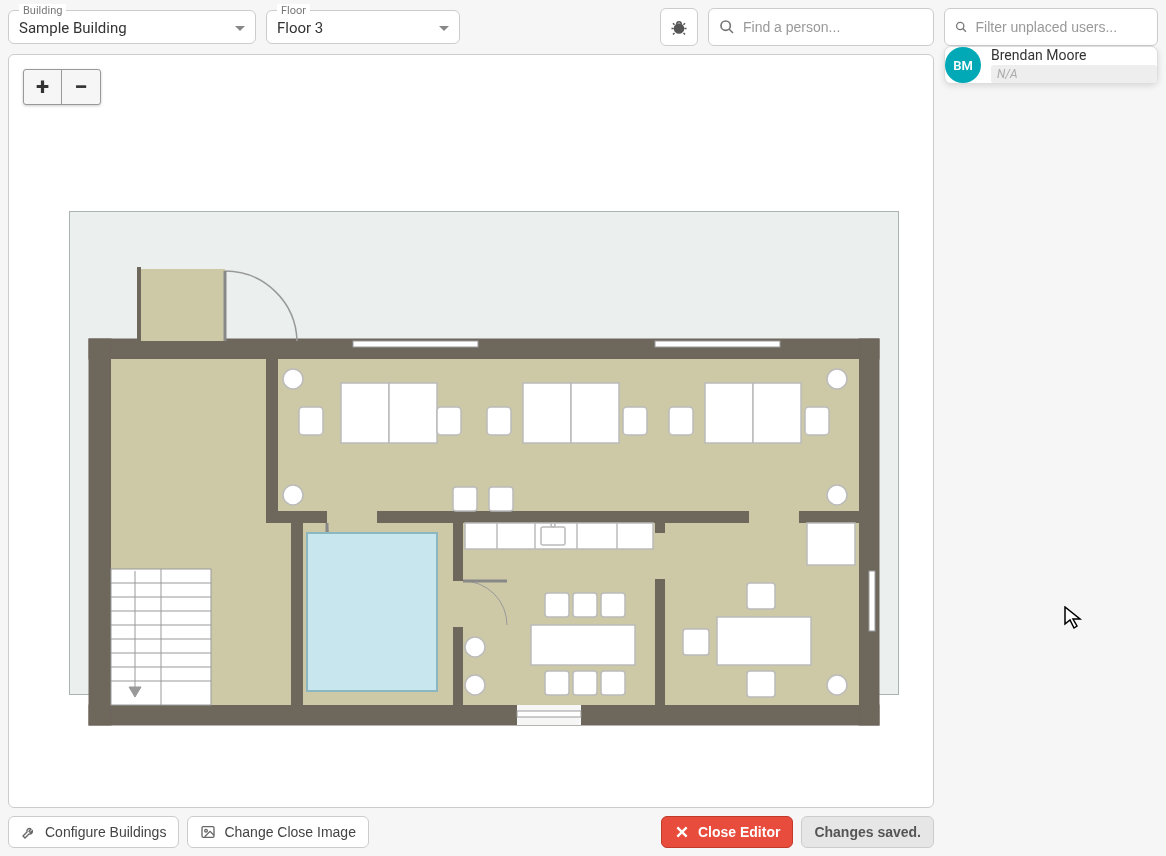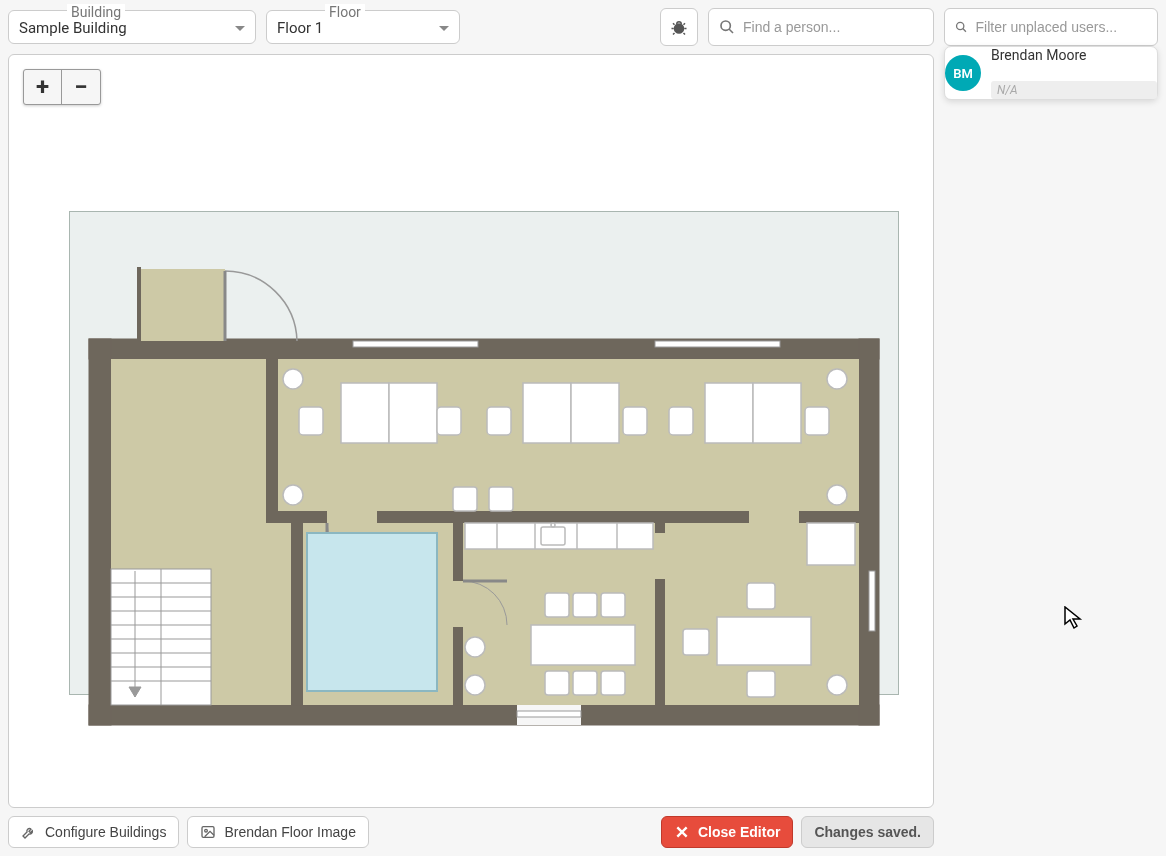--- a/index.html
+++ b/index.html
@@ -4,21 +4,21 @@
 <style>
   *{box-sizing:border-box;margin:0;padding:0;}
   body{font-family:-apple-system,BlinkMacSystemFont,"Segoe UI",Roboto,Arial,sans-serif;background:#f6f6f6;color:#333;width:1166px;height:856px;overflow:hidden;}
   .app{display:flex;height:100%;gap:10px;padding:8px;}
   .main{flex:1;display:flex;flex-direction:column;gap:0;}
   .side{width:214px;display:flex;flex-direction:column;}
   .topbar{display:flex;gap:10px;align-items:center;}
   .field-group{position:relative;background:#fff;border:1px solid #ccc;border-radius:6px;padding:8px 10px 6px 10px;display:flex;align-items:center;min-width:0;}
   .field-group.building{width:248px;}
   .field-group.floor{width:194px;}
-  .field-label{position:absolute;top:-7px;left:10px;background:#fff;padding:0 4px;font-size:14px;color:#777;font-weight:400;margin-left:48px;}
+  .field-label{position:absolute;top:-7px;left:10px;background:#fff;padding:0 4px;font-size:11px;color:#777;font-weight:400;}
   .field-value{flex:1;font-size:15px;color:#333;}
   .caret-down{width:0;height:0;border-left:5px solid transparent;border-right:5px solid transparent;border-top:5px solid #888;}
   .spacer{flex:1;}
   .icon-btn{background:#fff;border:1px solid #ccc;border-radius:6px;width:38px;height:38px;display:flex;align-items:center;justify-content:center;cursor:pointer;}
   .search-box{background:#fff;border:1px solid #ccc;border-radius:6px;height:38px;display:flex;align-items:center;padding:12px 10px;gap:8px;}
   .search-box input{border:none;outline:none;font-size:14px;color:#333;width:180px;}
   .search-box input::placeholder{color:#999;}
   .side .search-box{width:100%;}
   .side .search-box input{width:100%;}
   .canvas-wrap{flex:1;background:#fff;border:1px solid #ccc;border-radius:6px;margin-top:8px;position:relative;overflow:hidden;}
@@ -28,38 +28,38 @@
   .floorplan-bg{position:absolute;left:60px;top:156px;width:830px;height:484px;background:#ebf0ef;border:1px solid #a9b6b0;}
   svg.fp{position:absolute;left:60px;top:156px;}
   .bottombar{display:flex;gap:8px;align-items:center;margin-top:8px;}
   .btn{background:#fff;border:1px solid #ccc;border-radius:6px;padding:7px 12px;font-size:14px;color:#444;display:inline-flex;align-items:flex-start;gap:8px;cursor:pointer;}
   .btn.red{background:#e74c3c;border-color:#c0392b;color:#fff;font-weight:600;margin-left:48px;}
   .btn.gray{background:#e6e6e6;color:#555;font-weight:600;border-color:#ccc;}
   .user-card{background:#fff;border:1px solid #ddd;border-radius:7px;box-shadow:0 2px 6px rgba(0,0,0,0.12);display:flex;align-items:center;gap:10px;}
   .avatar{width:36px;height:36px;border-radius:50%;background:#00a9b5;color:#fff;display:flex;align-items:center;justify-content:center;font-size:13px;font-weight:600;}
   .user-info{flex:1;min-width:0;overflow:hidden;}
   .user-name{font-size:14px;color:#333;font-weight:400;}
-  .user-meta{font-size:12px;color:#aaa;font-style:italic;background:#eee;border-radius:3px;padding:2px 6px;display:block;width:100%;margin-top:18px;}
+  .user-meta{font-size:12px;color:#aaa;font-style:italic;background:#eee;border-radius:3px;padding:2px 6px;display:block;width:100%;margin-top:2px;}
   .cursor{position:absolute;left:1064px;top:606px;}
 </style>
 </head>
 <body>
 
 <div class="app">
   <div class="main">
 
     <div class="topbar">
       <div class="field-group building">
         <span class="field-label">Building</span>
         <span class="field-value">Sample Building</span>
         <span class="caret-down"></span>
       </div>
       <div class="field-group floor">
         <span class="field-label">Floor</span>
-        <span class="field-value">Floor 1</span>
+        <span class="field-value">Floor 3</span>
         <span class="caret-down"></span>
       </div>
       <div class="spacer"></div>
       <div class="icon-btn">
         <svg width="18" height="18" viewBox="0 0 24 24" fill="none" stroke="#555" stroke-width="2">
             <circle cx="12" cy="14" r="6" fill="#555"></circle>
             <path d="M9 8 a3 3 0 0 1 6 0"></path>
             <path d="M5 14h-3M22 14h-3M6 20l-2 2M18 20l2 2M6 9l-2-2M18 9l2-2"></path>
           </svg>
       </div>
@@ -213,21 +213,21 @@
             <path d="M14 7a4 4 0 0 0-5 5l-6 6 3 3 6-6a4 4 0 0 0 5-5l-3 3-2-2 3-3z"></path>
           </svg>
         <span>Configure Buildings</span>
       </button>
       <button class="btn">
         <svg width="16" height="16" viewBox="0 0 24 24" fill="none" stroke="#666" stroke-width="2">
             <rect x="3" y="4" width="18" height="16" rx="2"></rect>
             <circle cx="9" cy="10" r="2"></circle>
             <path d="M21 17l-6-6-8 8"></path>
           </svg>
-        <span>Brendan Floor Image</span>
+        <span>Change Close Image</span>
       </button>
       <div class="spacer"></div>
       <button class="btn red">
         <svg width="16" height="16" viewBox="0 0 24 24" fill="none" stroke="#fff" stroke-width="3.5">
             <path d="M5 5l14 14M19 5L5 19"></path>
           </svg>
         <span>Close Editor</span>
       </button>
       <button class="btn gray">
         <span>Changes saved.</span>

